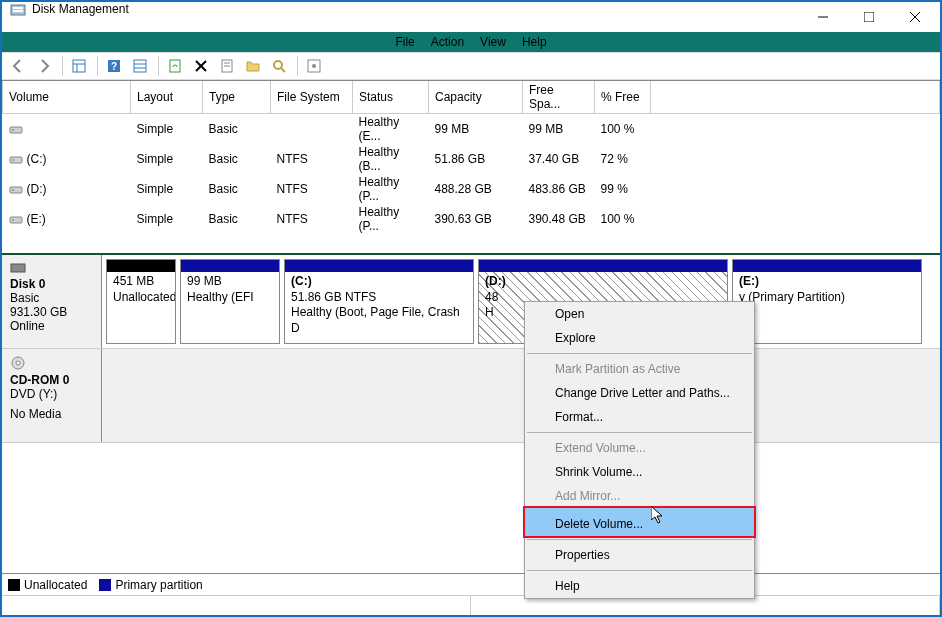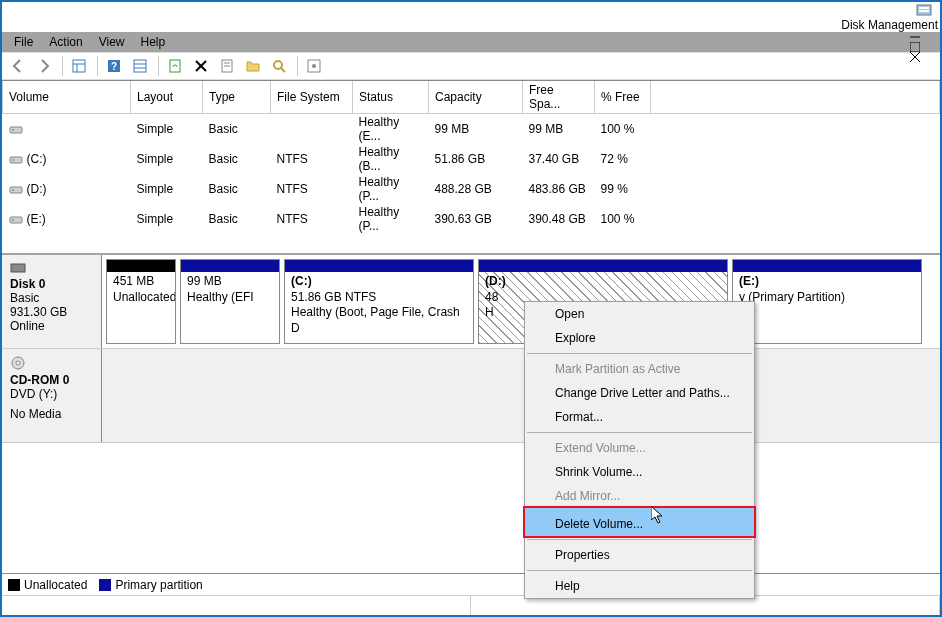--- a/index.html
+++ b/index.html
@@ -1,45 +1,45 @@
 <!DOCTYPE html>
 <html><head>
 <meta charset="utf-8">
 <style>
   * { box-sizing: border-box; margin: 0; padding: 0; }
   body { font-family: "Segoe UI", Tahoma, sans-serif; font-size: 12px; background: #fff; color: #000; width: 942px; height: 617px; border: 2px solid #1a6fb8; overflow: hidden; position: relative; }
   
   
-  .titlebar { height: 30px; display: flex; align-items: flex-end; padding: 0 2px 0 8px; background: #fff; flex-direction: column; }
+  .titlebar { height: 30px; display: flex; align-items: flex-start; padding: 0 2px 0 8px; background: #fff; }
   .titlebar-icon { width: 16px; height: 16px; margin-right: 6px; }
   .titlebar-title { flex: 1; font-size: 12px; color: #000; }
   .winbtn { width: 46px; height: 30px; display: flex; align-items: center; justify-content: center; cursor: pointer; }
   
   
-  .menubar { height: 20px; display: flex; align-items: center; padding: 0 4px; background: #a3a3a3; }
+  .menubar { height: 20px; display: flex; align-items: center; padding: 0 4px; background: #0f766e; justify-content: center; }
   .menubar span { padding: 2px 8px; cursor: pointer; }
   
   
   .toolbar { height: 28px; display: flex; align-items: center; padding: 2px 4px; border-top: 1px solid #ddd; border-bottom: 1px solid #ddd; gap: 0; }
   .tbtn { width: 24px; height: 24px; display: flex; align-items: center; justify-content: center; cursor: pointer; margin-right: 2px; }
   .tbtn svg { width: 16px; height: 16px; }
   .tsep { width: 1px; height: 20px; background: #ccc; margin: 0 4px; }
   
   
   .content { height: 515px; display: flex; flex-direction: column; border-top: 1px solid #888; }
   
   
   .vollist { height: 172px; background: #fff; overflow: hidden; }
   .vollist table { width: 100%; border-collapse: collapse; }
   .vollist th { background: #fff; border: 1px solid #ccc; border-top: none; padding: 2px 6px; text-align: left; font-weight: normal; font-size: 12px; height: 20px; }
   .vollist td { padding: 1px 6px; font-size: 12px; height: 17px; }
   .volicon { display: inline-block; width: 14px; height: 12px; vertical-align: middle; margin-right: 4px; }
   
   
-  .diskmap { flex: 1; background: #fff; border-top: 2px solid #a3a3a3; overflow: hidden; }
+  .diskmap { flex: 1; background: #fff; border-top: 2px solid #14532d; overflow: hidden; }
   .diskrow { display: flex; border-bottom: 1px solid #ccc; }
   .diskinfo { width: 100px; padding: 6px 8px; background: #f0f0f0; border-right: 1px solid #888; }
   .diskinfo .dname { font-weight: bold; }
   .diskbars { flex: 1; display: flex; padding: 4px; gap: 4px; }
   .partbox { border: 1px solid #888; padding: 4px 6px; background: #fff; position: relative; overflow: hidden; }
   .partbox .topbar { position: absolute; top: 0; left: 0; right: 0; height: 12px; }
   .partbox .inner { padding-top: 10px; font-size: 12px; line-height: 1.3; }
   .partbox .plabel { font-weight: bold; }
   .hatched { background-image: repeating-linear-gradient(45deg, #999 0, #999 1px, transparent 1px, transparent 6px); }
   .cdrow .diskbars { background: #f0f0f0; }

